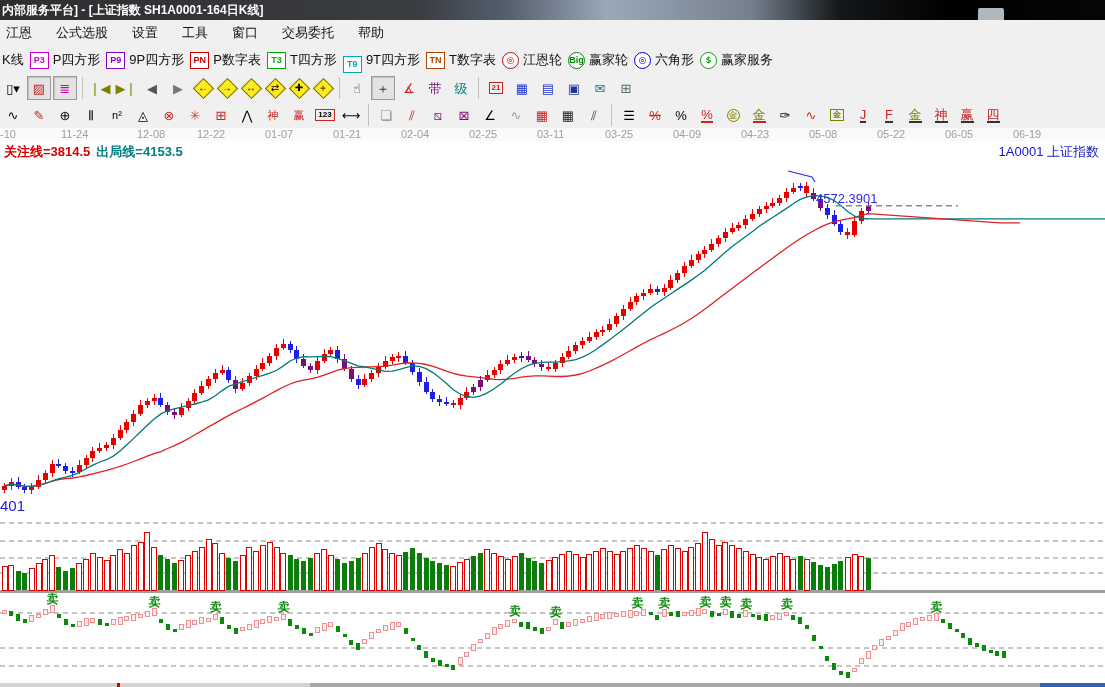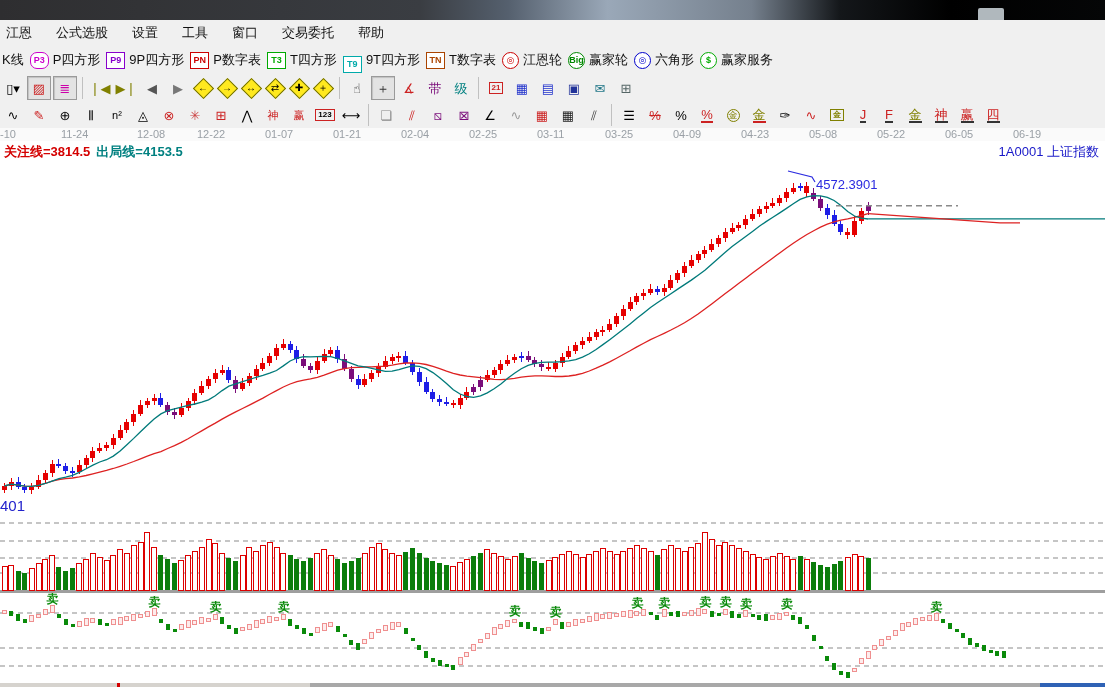--- a/index.html
+++ b/index.html
@@ -36,52 +36,53 @@
   .diamond .dm{position:absolute;width:13px;height:13px;background:#ffe91f;border:1px solid #6a6a00;transform:rotate(45deg);}
   .diamond .ar{position:relative;font-size:10px;color:#000;z-index:2;line-height:1;}
   .sep{width:1px;height:22px;background:#c0c0c0;margin:0 4px;}
   .axisrow{position:absolute;left:0;top:128px;width:1105px;height:13px;background:#fafafa;border-bottom:1px solid #b9b9b9;}
   .axisrow .dt{position:absolute;top:0;font-size:11px;color:#9aa0a6;line-height:13px;}
   .chartwrap{position:absolute;left:0;top:141px;width:1105px;height:542px;background:#fff;}
   .annot{position:absolute;top:2px;left:4px;font-size:13px;font-weight:bold;white-space:nowrap;}
   .annot .watch{color:#d40000;}
   .annot .exit{color:#008080;margin-left:6px;}
   .symlabel{position:absolute;top:2px;right:6px;font-size:13px;color:#1818c8;white-space:nowrap;}
-  .peaklabel{position:absolute;left:816px;top:36px;font-size:13px;color:#2a2ae0;white-space:nowrap;}
+  .peaklabel{position:absolute;left:816px;top:50px;font-size:13px;color:#2a2ae0;white-space:nowrap;}
   .leftprice{position:absolute;left:0px;top:356px;font-size:15px;color:#2222cc;}
   .hscroll{position:absolute;left:0;top:683px;width:1105px;height:4px;background:#d6d3ce;}
   .hscroll .mid{position:absolute;left:310px;top:0;width:730px;height:4px;background:#a8a8a8;}
   .hscroll .right{position:absolute;left:1040px;top:0;width:65px;height:4px;background:#2f62b5;}
   .hscroll .tick{position:absolute;left:117px;top:0;width:3px;height:4px;background:#d40000;}
   svg text{font-family:"Liberation Sans","DejaVu Sans",sans-serif;}
 </style>
 </head>
 <body>
 
 <div class="titlebar">
+  <span class="tt">内部服务平台] - [上证指数  SH1A0001-164日K线]</span>
   <span class="patch"></span>
 </div>
 
 <div class="menubar">
     <div class="mi" style="margin-left: -6px;">江恩</div>
     <div class="mi">公式选股</div>
     <div class="mi">设置</div>
     <div class="mi">工具</div>
     <div class="mi">窗口</div>
     <div class="mi">交易委托</div>
     <div class="mi">帮助</div>
   </div>
 
 <div class="tb tb2">
     <div class="shape-item" style="margin-left: 2px;">
       <span class="badge none"></span>
       <span class="lbl">K线</span>
     </div>
     <div class="shape-item">
-      <span class="badge" style="color: rgb(204, 0, 204); border-color: rgb(204, 0, 204); border-radius: 7px;">P3</span>
+      <span class="badge" style="color: rgb(204, 0, 204); border-color: rgb(204, 0, 204);">P3</span>
       <span class="lbl">P四方形</span>
     </div>
     <div class="shape-item">
       <span class="badge" style="color: rgb(136, 0, 204); border-color: rgb(136, 0, 204);">P9</span>
       <span class="lbl">9P四方形</span>
     </div>
     <div class="shape-item">
       <span class="badge" style="color: rgb(204, 0, 0); border-color: rgb(204, 0, 0);">PN</span>
       <span class="lbl">P数字表</span>
     </div>

